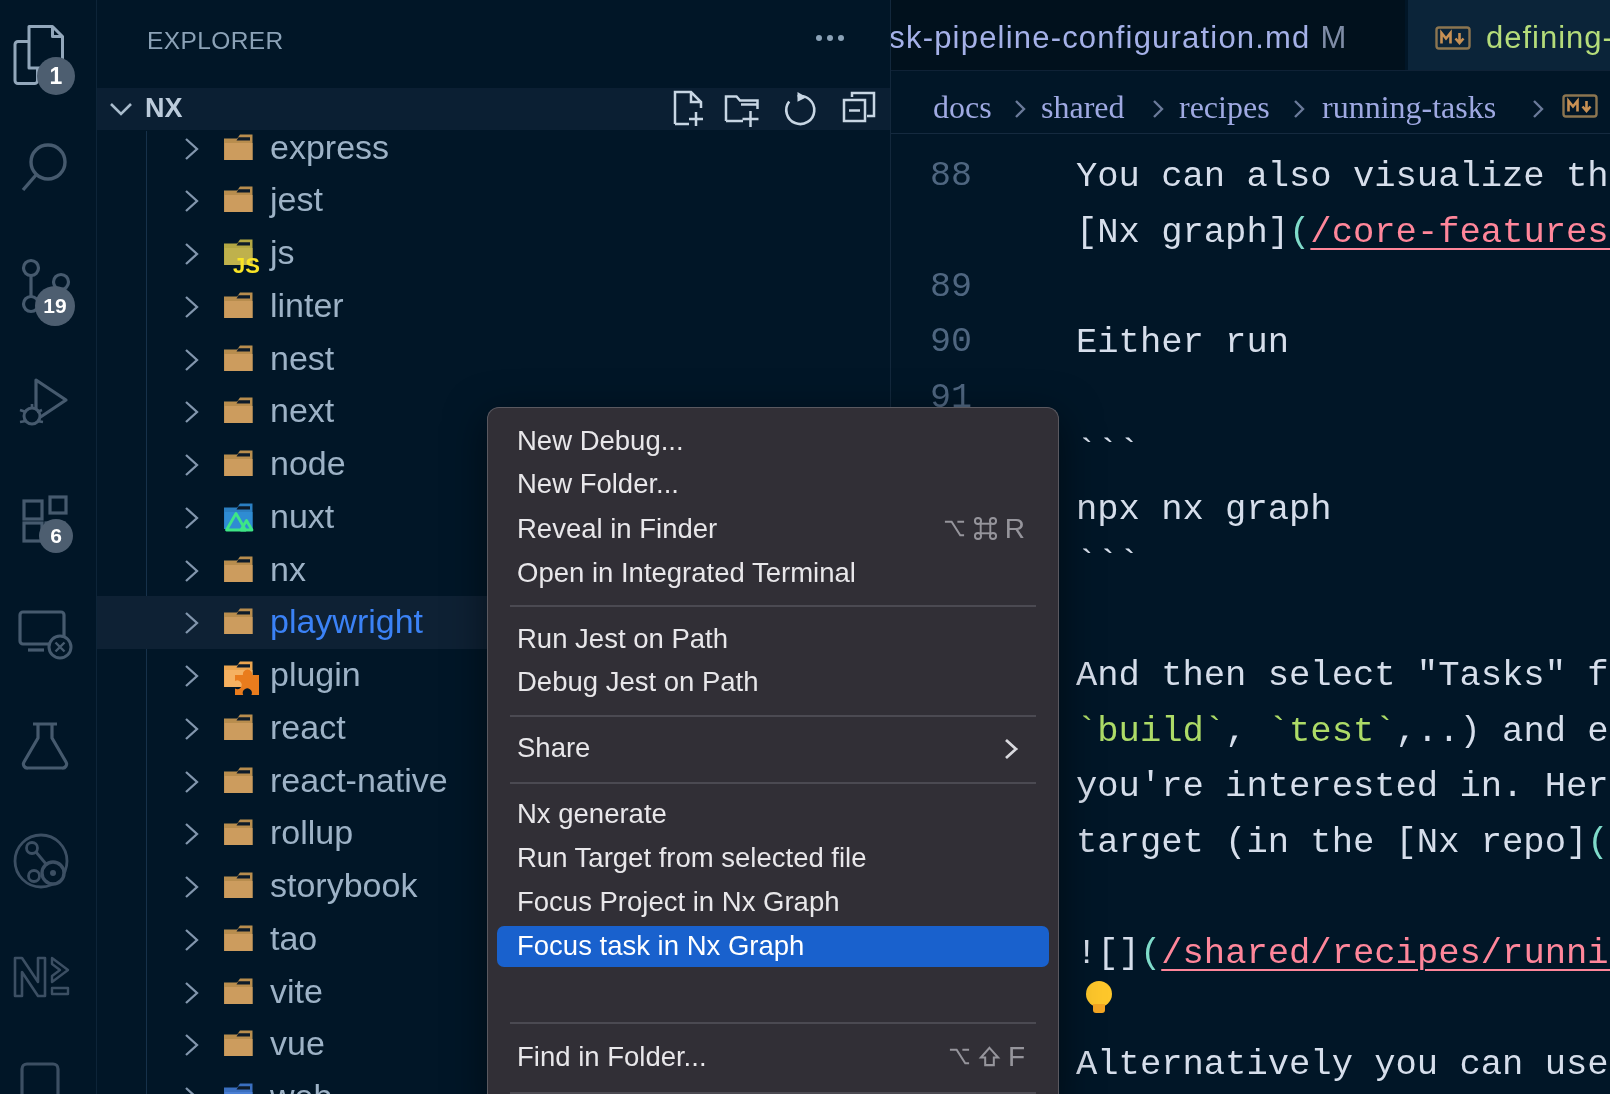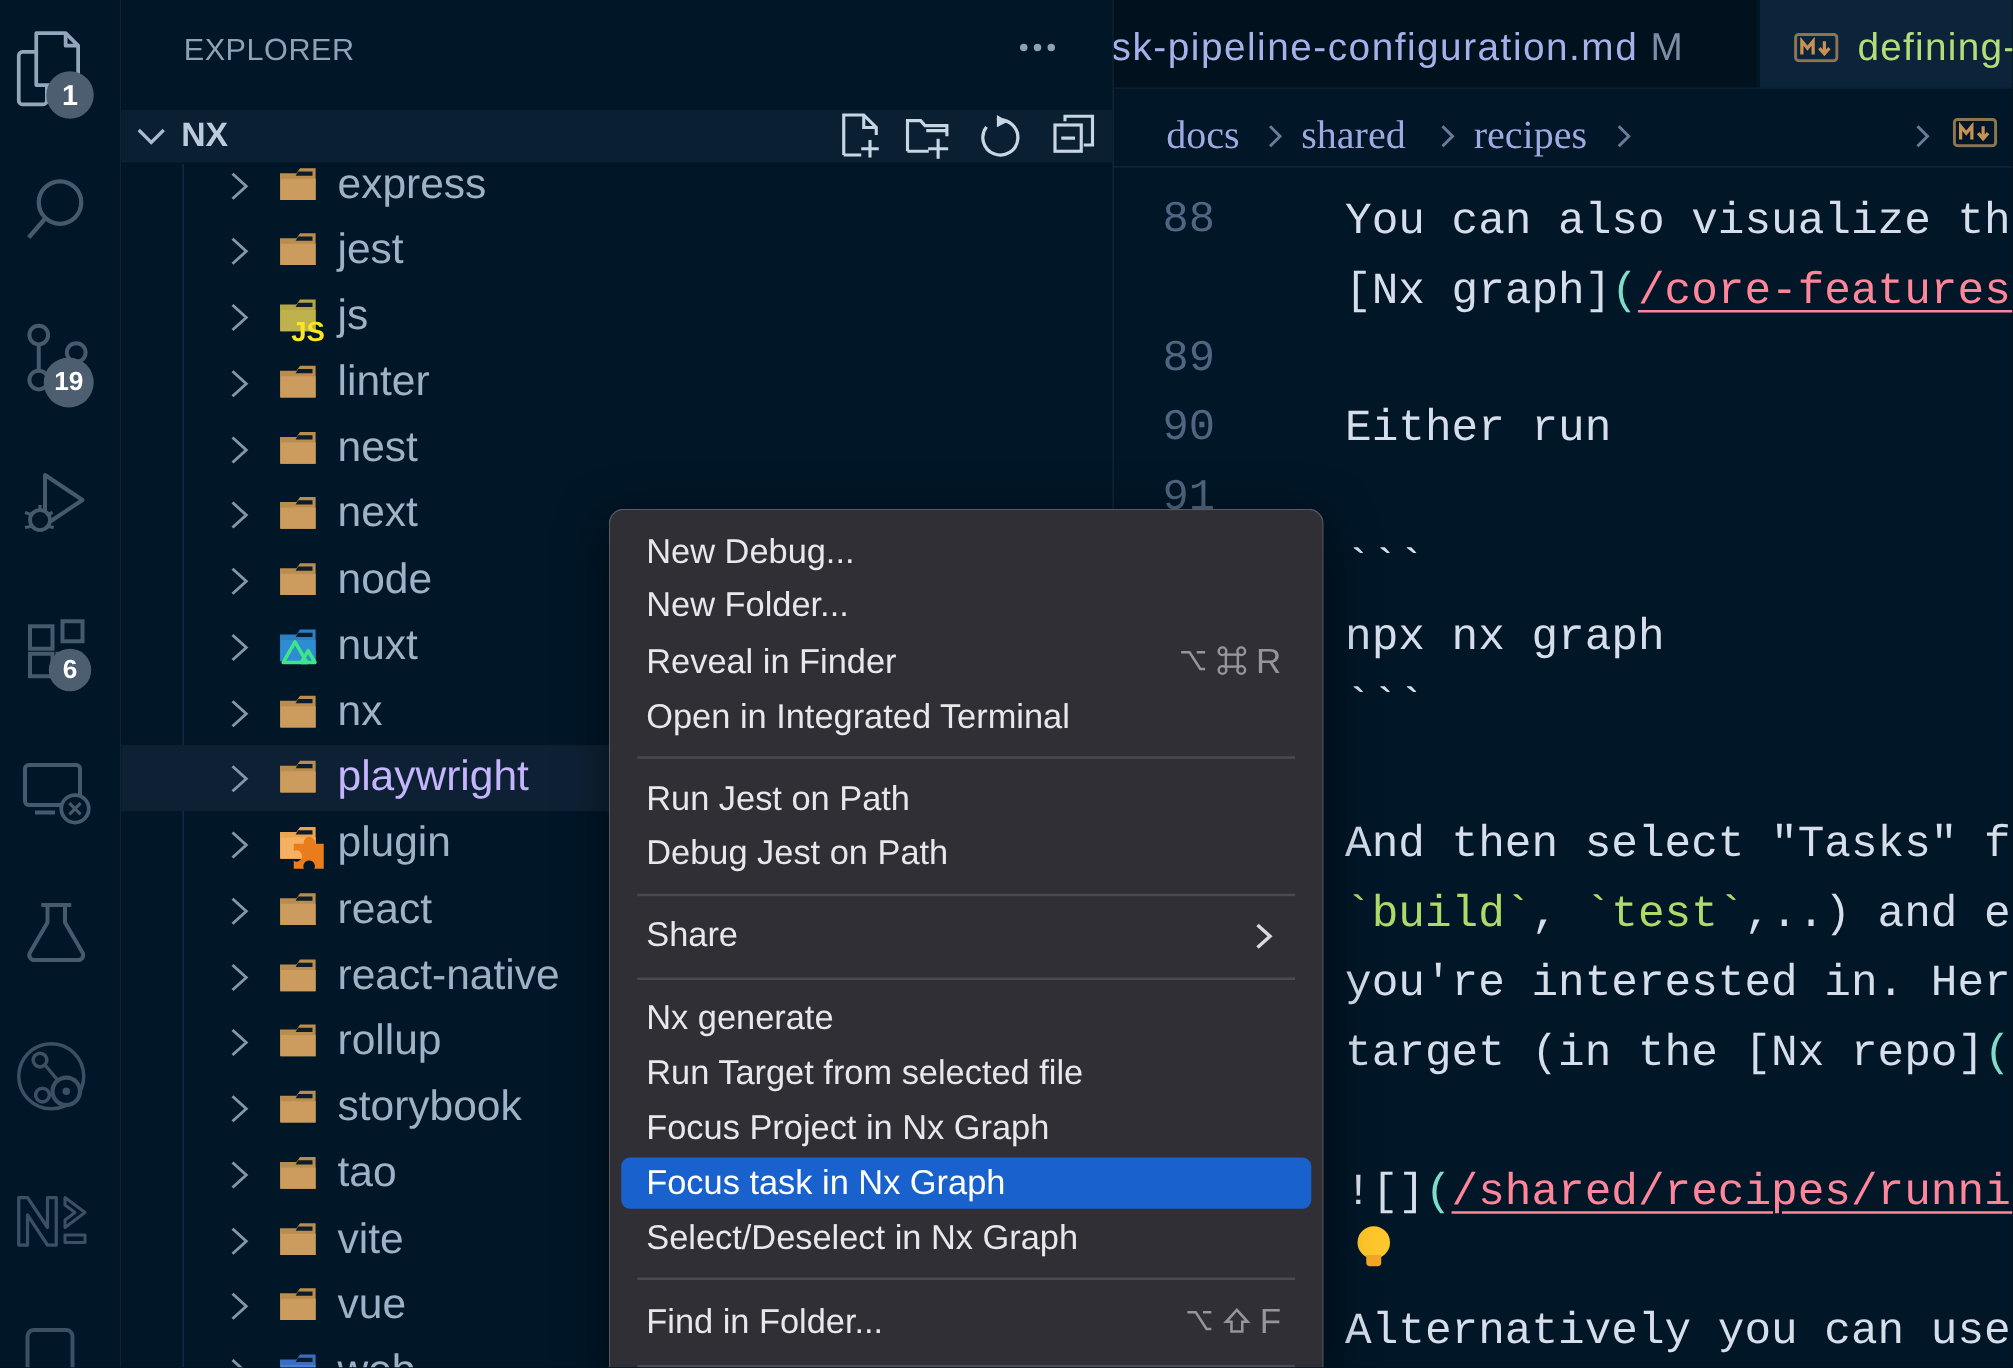--- a/index.html
+++ b/index.html
@@ -14,21 +14,21 @@
   #sbar{left:97px;top:0;width:793px;height:1094px;background:#011627;}
   #exptitle{left:50px;top:27px;color:#8ba2b7;font-size:24.5px;letter-spacing:0.4px;}
   #nxhdr{left:0;top:88px;width:793px;height:42px;background:#0b1f33;}
   #nxlabel{left:48px;top:93px;color:#bccbdb;font-size:27px;font-weight:700;}
   .guide{position:absolute;left:49px;top:131px;width:1px;height:963px;background:#16314a;}
   .row{position:absolute;left:0;width:793px;height:53px;}
   .row .chev{position:absolute;left:83px;top:15px;}
   .row .icon{position:absolute;left:124px;top:8px;}
   .row .lbl{position:absolute;left:173px;top:6px;font-size:34px;color:#9db2c6;white-space:nowrap;}
   .selrow{background:#0e2134;}
-  .selrow .lbl{color:#c4b5fd;}
+  .selrow .lbl{color:#3b82f6;}
   
   #edit{left:890px;top:0;width:720px;height:1094px;background:#011627;border-left:1px solid #13283c;}
   #tab1{position:absolute;left:0;top:0;width:514px;height:70px;background:#01111d;overflow:hidden;}
   #tab1 .tl{position:absolute;left:-30px;top:20px;font-size:31px;letter-spacing:1.2px;color:#a5b1e8;white-space:nowrap;}
   #tab1 .tm{color:#7e8ca6;}
   #tab2{position:absolute;left:517px;top:0;width:203px;height:70px;background:#0b2439;overflow:hidden;}
   #tab2 .tl{position:absolute;left:78px;top:20px;font-size:31px;letter-spacing:1px;color:#b5dc7a;white-space:nowrap;}
   #tabline{position:absolute;left:0;top:70px;width:720px;height:1px;background:#0f2236;}
   #crumbs{position:absolute;left:0;top:71px;width:720px;height:60px;font-family:Liberation Serif, serif;}
   .cr{position:absolute;top:18px;font-size:32px;color:#9fa9e2;white-space:nowrap;}
@@ -381,20 +381,21 @@
             <path d="M6.5 17.5 V7 L11 12.5 L15.5 7 V17.5" fill="none" stroke="#c79054" stroke-width="2.6"></path>
             <path d="M24.5 7 V15.5 M20.5 12.5 L24.5 17 L28.5 12.5" fill="none" stroke="#c79054" stroke-width="2.6"></path>
           </svg></span>
       </div>
     <div id="tabline"></div>
     <div style="position:absolute;left:0;top:133px;width:720px;height:1px;background:#152a3f"></div>
     <div id="crumbs">
         <span class="cr" style="left:42px">docs</span>
         <span class="cr" style="left:150px">shared</span>
         <span class="cr" style="left:288px">recipes</span>
+        <span class="cr" style="left:431px">running-tasks</span>
         <span class="crc" style="left:120px"><svg width="18" height="24" viewBox="0 0 18 24">
             <path d="M5 4 L13 12 L5 20" fill="none" stroke="#6a7a9a" stroke-width="2.4"></path>
           </svg></span>
         <span class="crc" style="left:258px"><svg width="18" height="24" viewBox="0 0 18 24">
             <path d="M5 4 L13 12 L5 20" fill="none" stroke="#6a7a9a" stroke-width="2.4"></path>
           </svg></span>
         <span class="crc" style="left:399px"><svg width="18" height="24" viewBox="0 0 18 24">
             <path d="M5 4 L13 12 L5 20" fill="none" stroke="#6a7a9a" stroke-width="2.4"></path>
           </svg></span>
         <span class="crc" style="left:638px"><svg width="18" height="24" viewBox="0 0 18 24">
@@ -475,23 +476,20 @@
       </div>
       <div class="mi" style="top:429.1px;color:#e8e7ea">
         <span class="t">Run Target from selected file</span>
       </div>
       <div class="mi" style="top:472.9px;color:#e8e7ea">
         <span class="t">Focus Project in Nx Graph</span>
       </div>
       <div class="mi" style="top:516.7px;color:#fff">
         <span class="t">Focus task in Nx Graph</span>
       </div>
-      <div class="mi" style="top:561.1px;color:#e8e7ea">
-        <span class="t">Select/Deselect in Nx Graph</span>
-      </div>
       <div class="mi" style="top:627.7px;color:#e8e7ea">
         <span class="t">Find in Folder...</span>
         <span class="mshort">
           <svg width="23" height="23" viewBox="0 0 24 24">
             <path d="M2 5 h7 l9 14 h4 M15 5 h7" fill="none" stroke="#96959c" stroke-width="2.1"></path>
           </svg>
           <svg width="23" height="23" viewBox="0 0 24 24">
             <path d="M12 3 L21 13 H16.5 V21 H7.5 V13 H3 Z" fill="none" stroke="#96959c" stroke-width="2.1"></path>
           </svg>
           <span style="font-size:28px">F</span>

